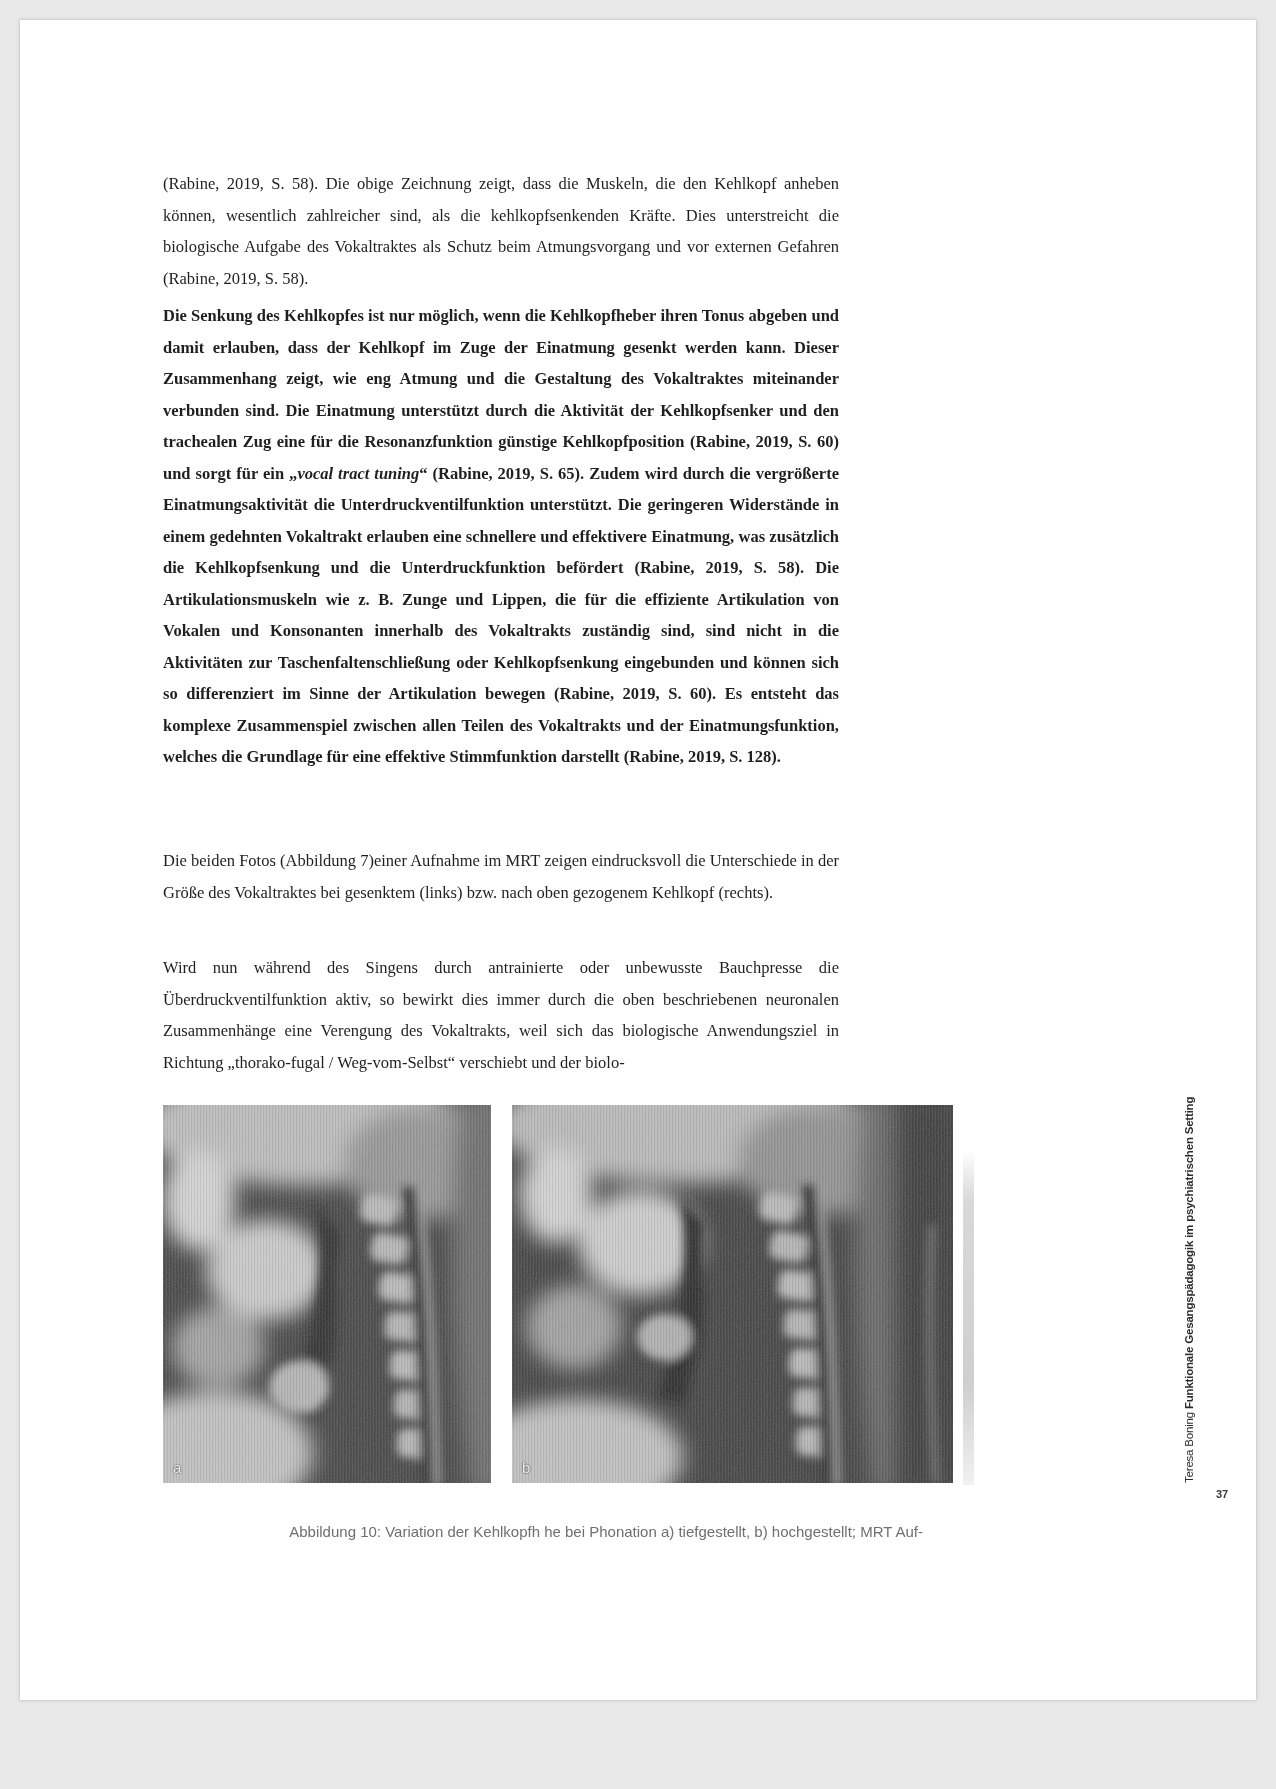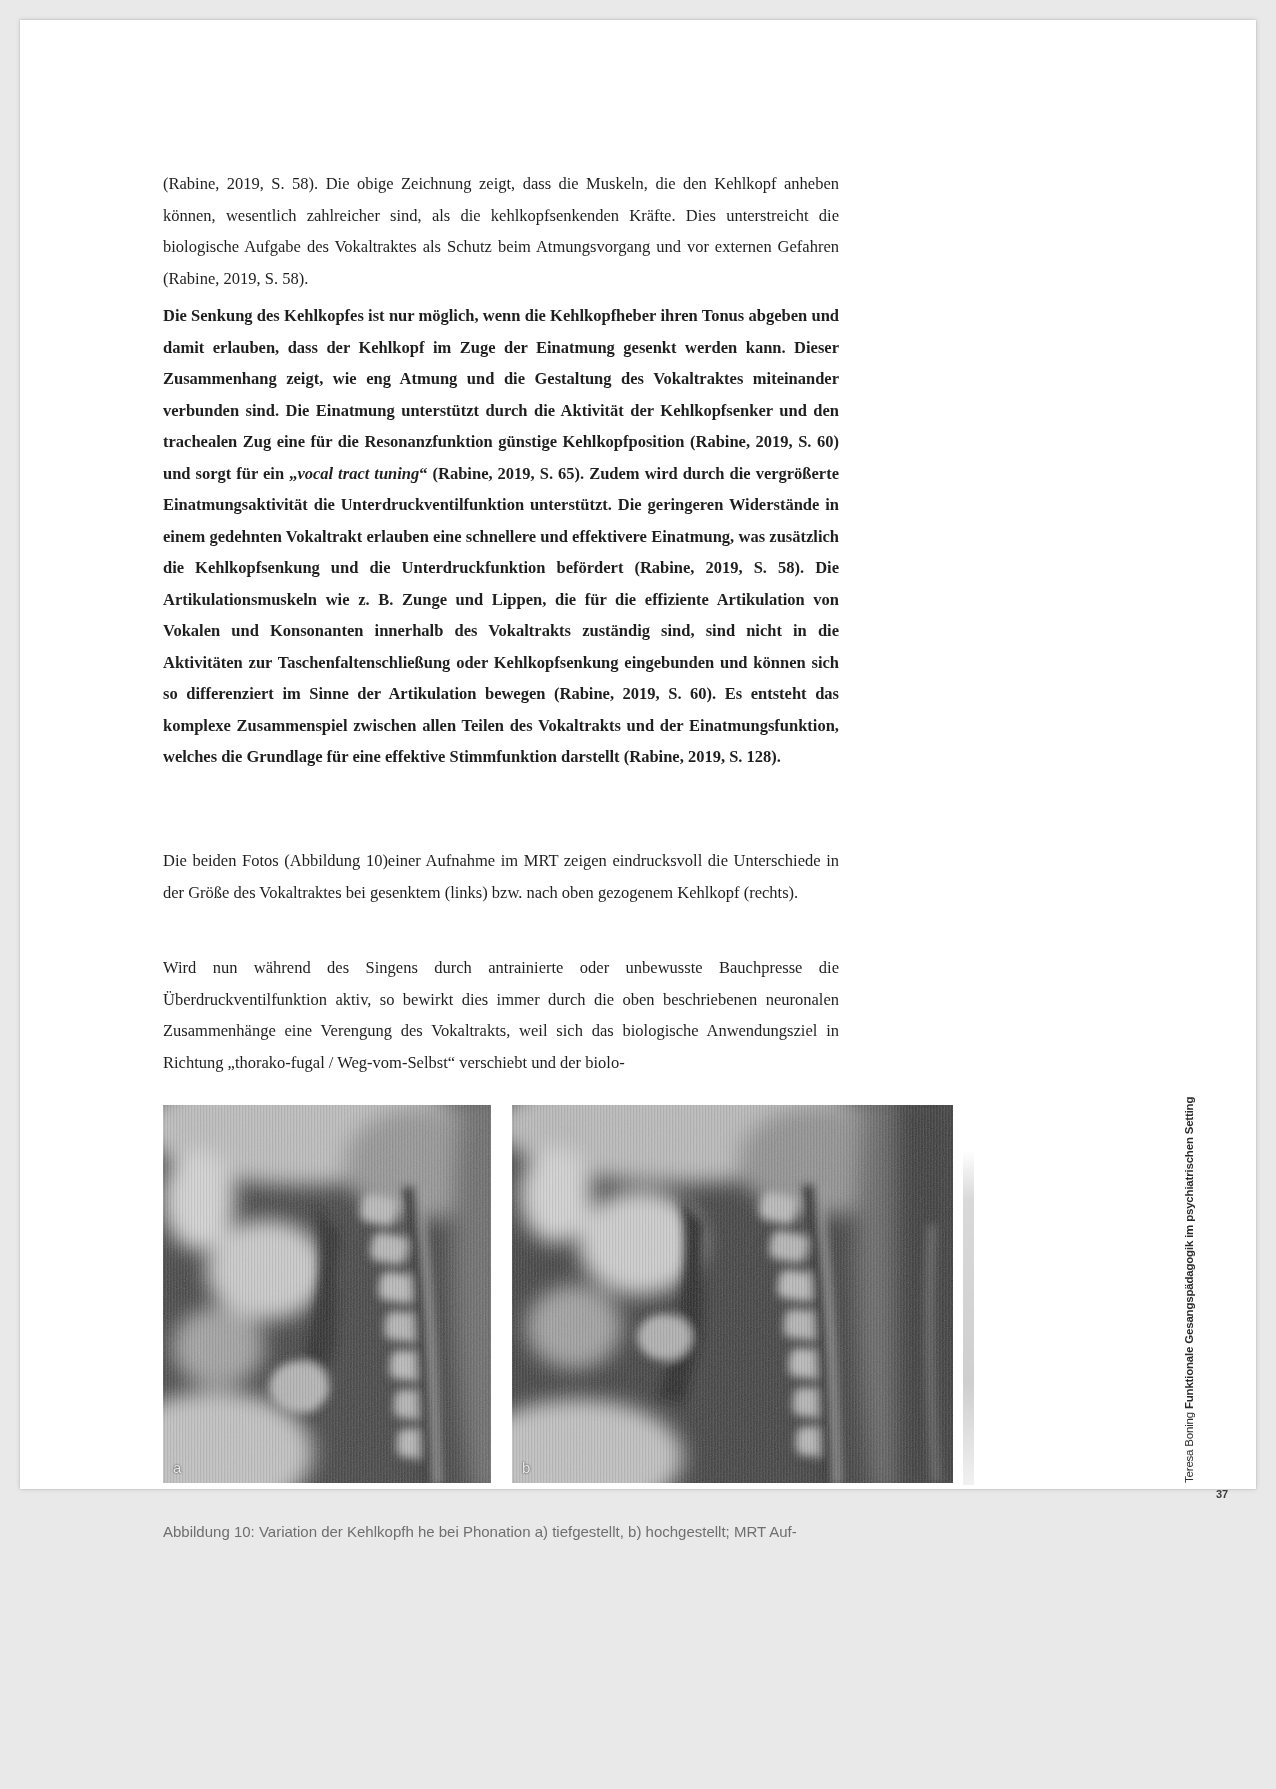--- a/index.html
+++ b/index.html
@@ -5,21 +5,21 @@
   html,body{margin:0;padding:0;}
   body{
     width:1276px;height:1789px;
     background:#e9e9e9;
     position:relative;
     overflow:hidden;
     font-family:"Liberation Sans","DejaVu Sans",sans-serif;
   }
   .sheet{
     position:absolute;left:20px;top:20px;
-    width:1236px;height:1469px;
+    width:1236px;height:1680px;
     background:#ffffff;
     box-shadow:0 0 5px rgba(0,0,0,.15), 0 0 1px rgba(0,0,0,.25);
   }
   .para{
     position:absolute;left:143px;width:676px;
     font-family:"Liberation Serif","DejaVu Serif",serif;
     font-size:16.5px;line-height:31.5px;color:#1f1f1f;
     text-align:justify;
   }
   .para i{font-style:italic;}
@@ -52,21 +52,21 @@
   }
   .scan-artifact{
     position:absolute;left:943px;top:1130px;width:11px;height:335px;
     background:linear-gradient(180deg, rgba(190,190,190,0) 0%, rgba(185,185,185,.55) 15%, rgba(175,175,175,.6) 70%, rgba(200,200,200,.25) 100%);
   }
   .caption{
     position:absolute;left:143px;top:1495px;width:760px;
     color:#6f6f6f;font-size:15px;line-height:33px;
     font-family:"Liberation Sans","DejaVu Sans",sans-serif;
   }
-  .caption .cap-line{white-space:nowrap;}
+  .caption .cap-line{white-space:nowrap;text-align:right;}
   .margin-title{
     position:absolute;left:1163px;top:1463px;
     transform:rotate(-90deg);transform-origin:0 0;
     white-space:nowrap;
     font-size:11.5px;letter-spacing:-0.2px;color:#2b2b2b;
     font-family:"Liberation Sans","DejaVu Sans",sans-serif;
   }
   .margin-title b{font-weight:bold;}
   .page-number{
     position:absolute;left:1196px;top:1468px;
@@ -91,21 +91,21 @@
     </filter>
   </defs>
 </svg>
 
 <div class="sheet">
 
   <div class="para p1">(Rabine, 2019, S. 58). Die obige Zeichnung zeigt, dass die Muskeln, die den Kehlkopf anheben können, wesentlich zahlreicher sind, als die kehlkopfsenkenden Kräfte. Dies unterstreicht die biologische Aufgabe des Vokaltraktes als Schutz beim Atmungsvorgang und vor externen Gefahren (Rabine, 2019, S. 58).</div>
 
   <div class="para p2"><span>Die Senkung des Kehlkopfes ist nur möglich, wenn die Kehlkopfheber ihren Tonus abgeben und damit erlauben, dass der Kehlkopf im Zuge der Einatmung gesenkt werden kann. Dieser Zusammenhang zeigt, wie eng Atmung und die Gestaltung des Vokaltraktes miteinander verbunden sind. Die Einatmung unterstützt durch die Aktivität der Kehlkopfsenker und den trachealen Zug eine für die Resonanzfunktion günstige Kehlkopfposition (Rabine, 2019, S. 60) und sorgt für ein „</span><i>vocal tract tuning</i><span>“ (Rabine, 2019, S. 65). Zudem wird durch die vergrößerte Einatmungsaktivität die Unterdruckventilfunktion unterstützt. Die geringeren Widerstände in einem gedehnten Vokaltrakt erlauben eine schnellere und effektivere Einatmung, was zusätzlich die Kehlkopfsenkung und die Unterdruckfunktion befördert (Rabine, 2019, S. 58). Die Artikulationsmuskeln wie z. B. Zunge und Lippen, die für die effiziente Artikulation von Vokalen und Konsonanten innerhalb des Vokaltrakts zuständig sind, sind nicht in die Aktivitäten zur Taschenfaltenschließung oder Kehlkopfsenkung eingebunden und können sich so differenziert im Sinne der Artikulation bewegen (Rabine, 2019, S. 60). Es entsteht das komplexe Zusammenspiel zwischen allen Teilen des Vokaltrakts und der Einatmungsfunktion, welches die Grundlage für eine effektive Stimmfunktion darstellt (Rabine, 2019, S. 128).</span></div>
 
-  <div class="para p3">Die beiden Fotos (Abbildung 10)einer Aufnahme im MRT zeigen eindrucksvoll die Unterschiede in der Größe des Vokaltraktes bei gesenktem (links) bzw. nach oben gezogenem Kehlkopf (rechts).</div>
+  <div class="para p3">Die beiden Fotos (Abbildung 7)einer Aufnahme im MRT zeigen eindrucksvoll die Unterschiede in der Größe des Vokaltraktes bei gesenktem (links) bzw. nach oben gezogenem Kehlkopf (rechts).</div>
 
   <div class="para p4">Wird nun während des Singens durch antrainierte oder unbewusste Bauchpresse die Überdruckventilfunktion aktiv, so bewirkt dies immer durch die oben beschriebenen neuronalen Zusammenhänge eine Verengung des Vokaltrakts, weil sich das biologische Anwendungsziel in Richtung „thorako-fugal / Weg-vom-Selbst“ verschiebt und der biolo-</div>
 
   <div class="mri mri-a">
     <svg viewBox="0 0 328 378" preserveAspectRatio="none">
       <rect width="328" height="378" fill="#343434"></rect>
       <g filter="url(#blurBig)">
         <ellipse cx="140" cy="22" rx="160" ry="58" fill="#b7b7b7"></ellipse>
         <ellipse cx="258" cy="58" rx="78" ry="56" fill="#8d8d8d"></ellipse>
         <ellipse cx="36" cy="95" rx="36" ry="50" fill="#d0d0d0"></ellipse>

